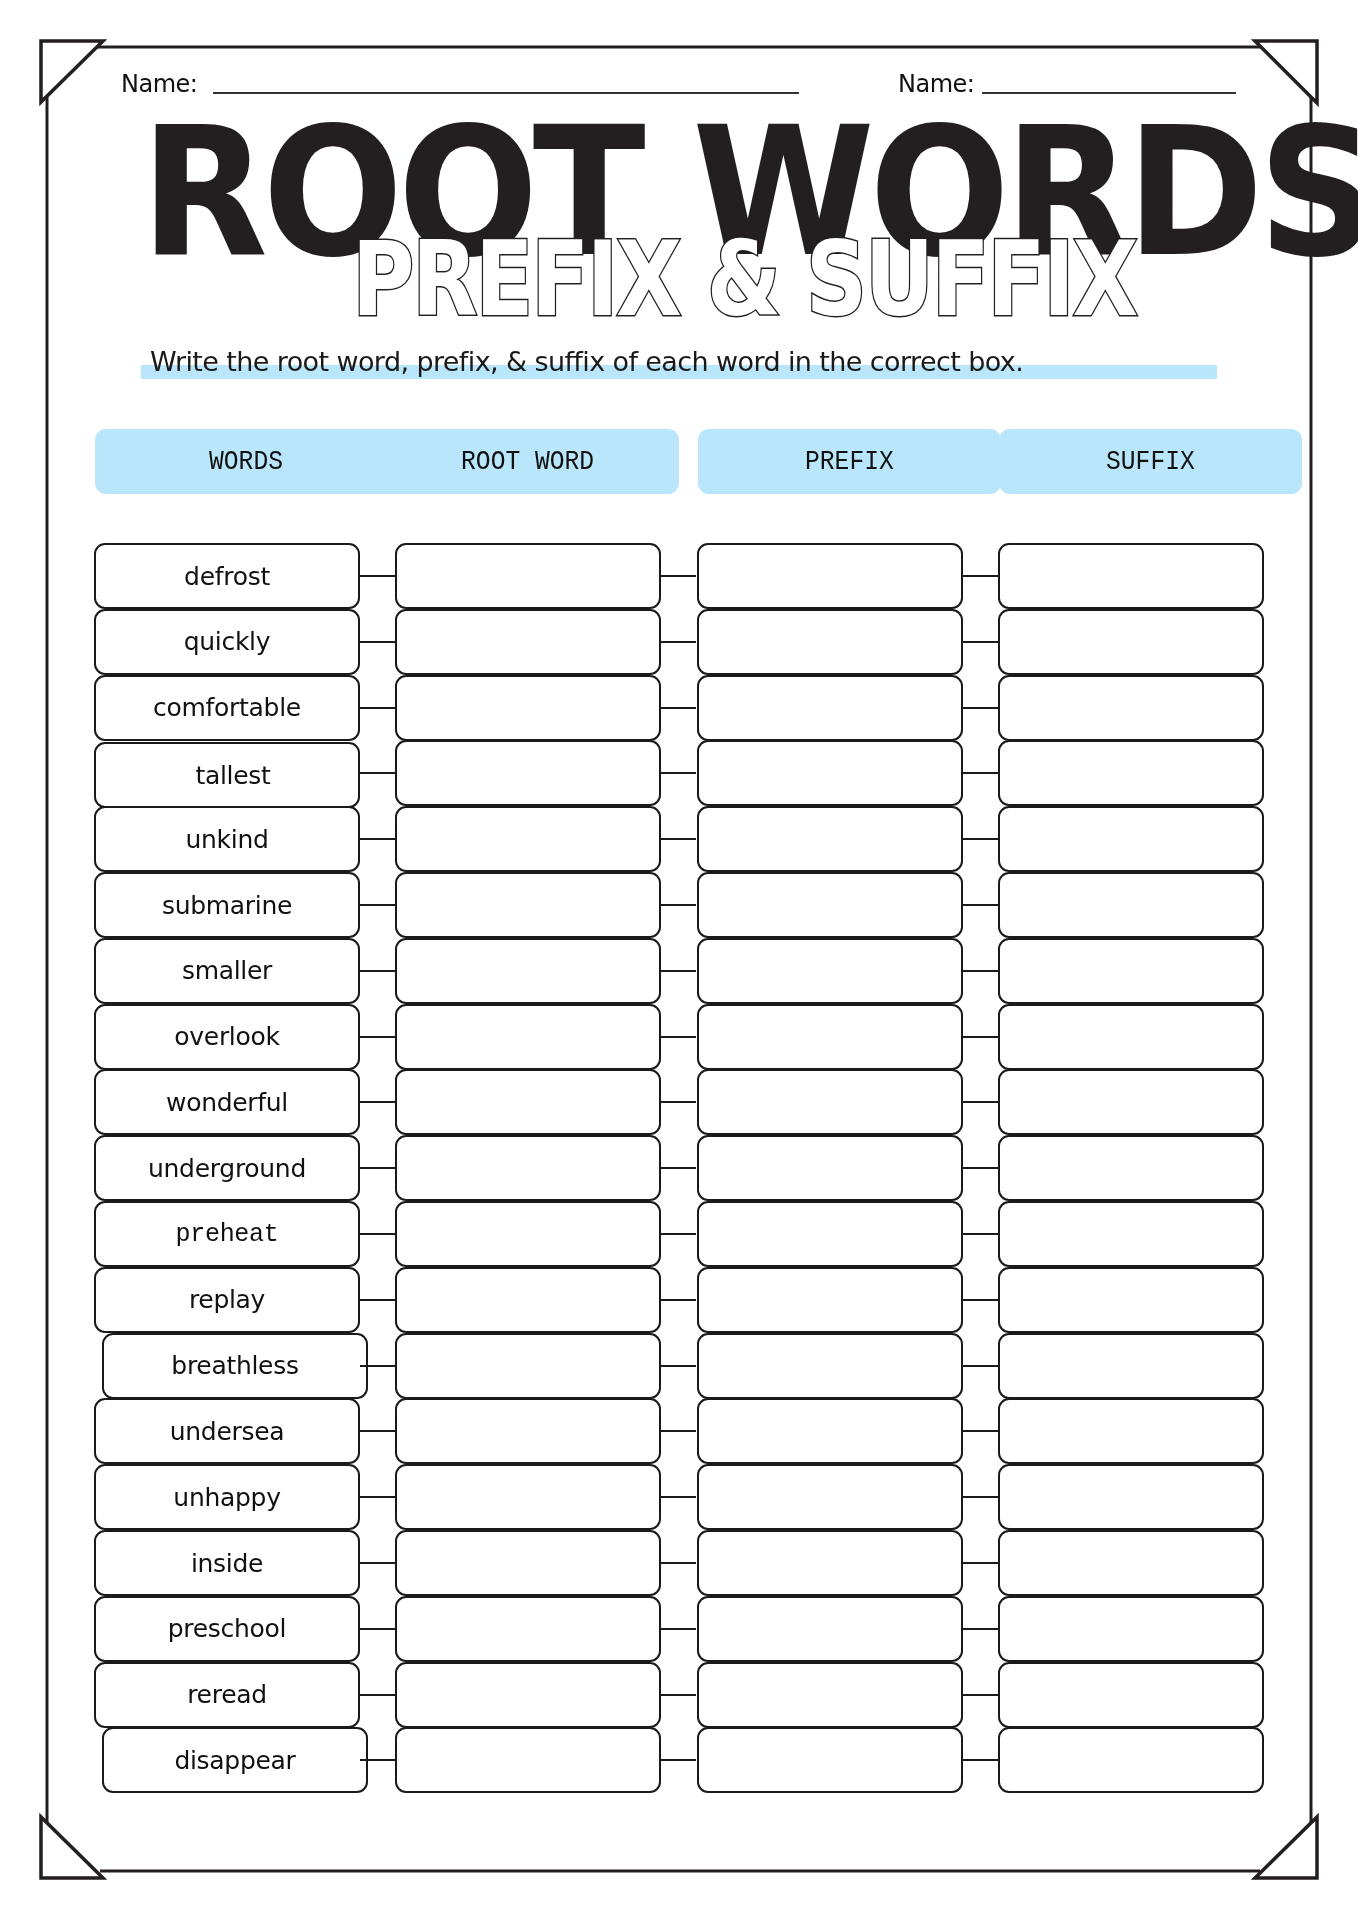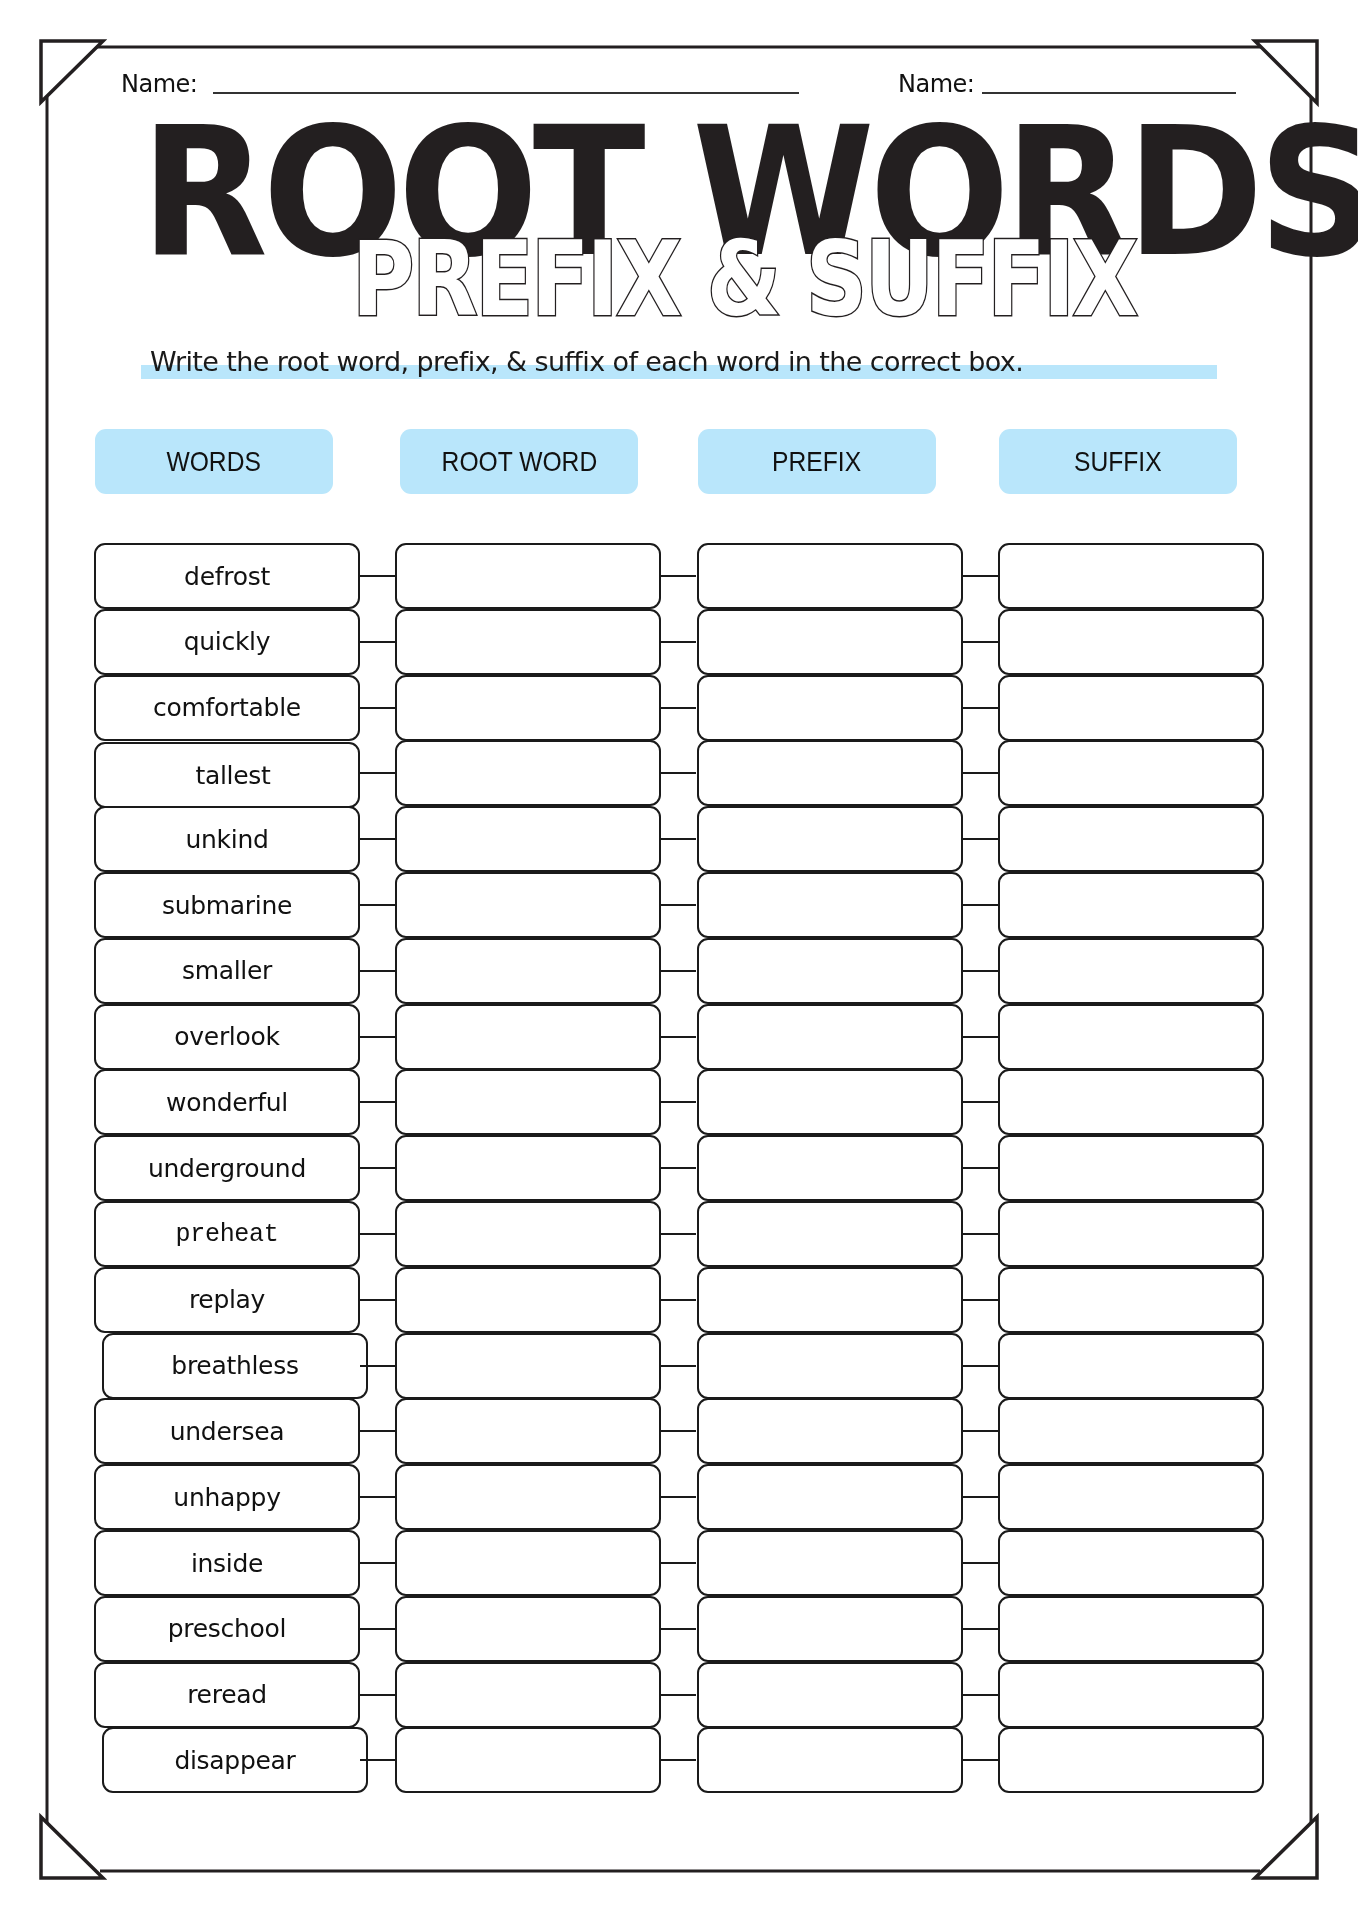--- a/index.html
+++ b/index.html
@@ -19,23 +19,23 @@
     text-align: center; font-family: "DejaVu Sans", sans-serif; font-weight: bold;
     font-size: 104px; line-height: 106px; letter-spacing: -3px; color: #ffffff;
     -webkit-text-stroke: 3px #231f20; paint-order: stroke fill;
     transform: scaleX(0.82); transform-origin: center; white-space: nowrap; }
 
   .highlight { position: absolute; left: 141px; top: 365px; width: 1076px; height: 14px; background: #b9e6fb; }
   .instruction { position: absolute; left: 150px; width: 1060px; top: 344px; height: 36px;
     text-align: left; font-family: "DejaVu Sans", sans-serif; font-size: 27px; line-height: 36px;
     color: #1a1a1a; letter-spacing: -0.6px; white-space: nowrap; }
 
-  .col-header { position: absolute; top: 429px; height: 65px; width: 238px; background: #b9e6fb;
+  .col-header { position: absolute; top: 429px; height: 65px; width: 303px; background: #b9e6fb;
     border-radius: 11px; display: flex; align-items: center; justify-content: center;
-    font-family: Liberation Sans, sans-serif; font-size: 28px; color: #111;
+    font-family: Liberation Mono, monospace; font-size: 28px; color: #111;
     letter-spacing: 0px; transform-origin: center; }
   .col-header span { display: inline-block; transform: scaleX(0.88); }
 
   .cell { position: absolute; width: 266px; height: 66px; box-sizing: border-box;
     border: 2.2px solid #1a1a1a; border-radius: 11px; background: #fff;
     display: flex; align-items: center; justify-content: center;
     font-family: "DejaVu Sans", sans-serif; font-size: 25px; color: #111; letter-spacing: -0.3px; }
   .connector { position: absolute; width: 35px; height: 0; border-top: 2.2px solid #1a1a1a; }
 </style>
 </head>
@@ -64,21 +64,21 @@
 
 <div class="title-main">ROOT WORDS</div>
 <div class="title-sub">PREFIX &amp; SUFFIX</div>
 
 <div class="highlight"></div>
 <div class="instruction">Write the root word, prefix, &amp; suffix of each word in the correct box.</div>
 
 <div class="col-header" style="left:95px;">
     <span>WORDS</span>
   </div>
-<div class="col-header" style="left:400px;">
+<div class="col-header" style="left:376px;">
     <span>ROOT WORD</span>
   </div>
 <div class="col-header" style="left:698px;">
     <span>PREFIX</span>
   </div>
 <div class="col-header" style="left:999px;">
     <span>SUFFIX</span>
   </div>
 
 <div id="rows">

